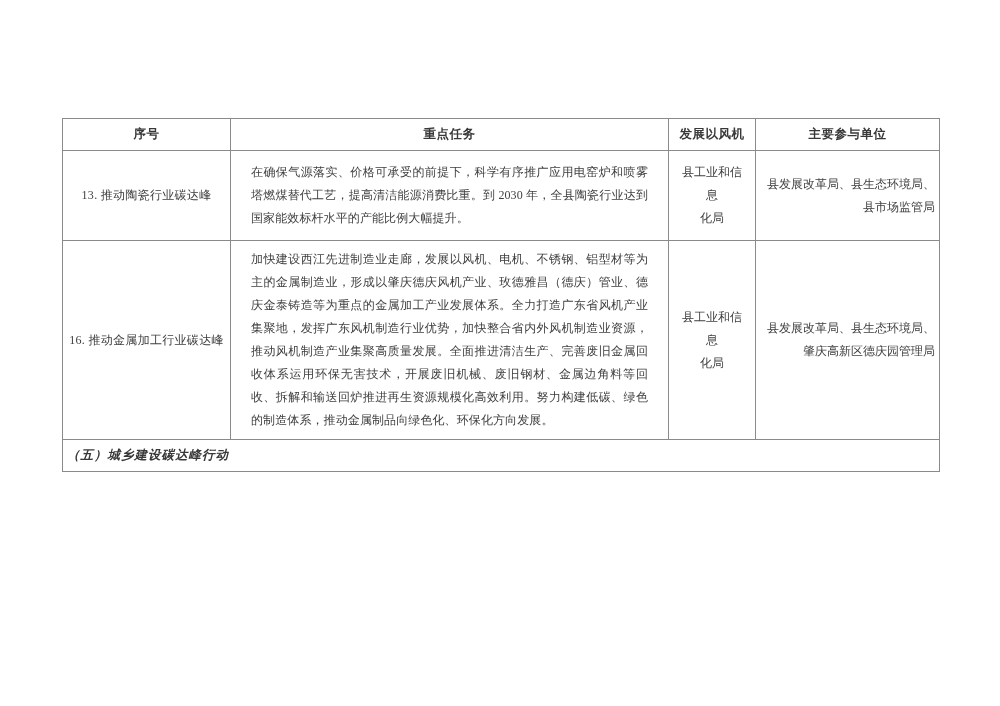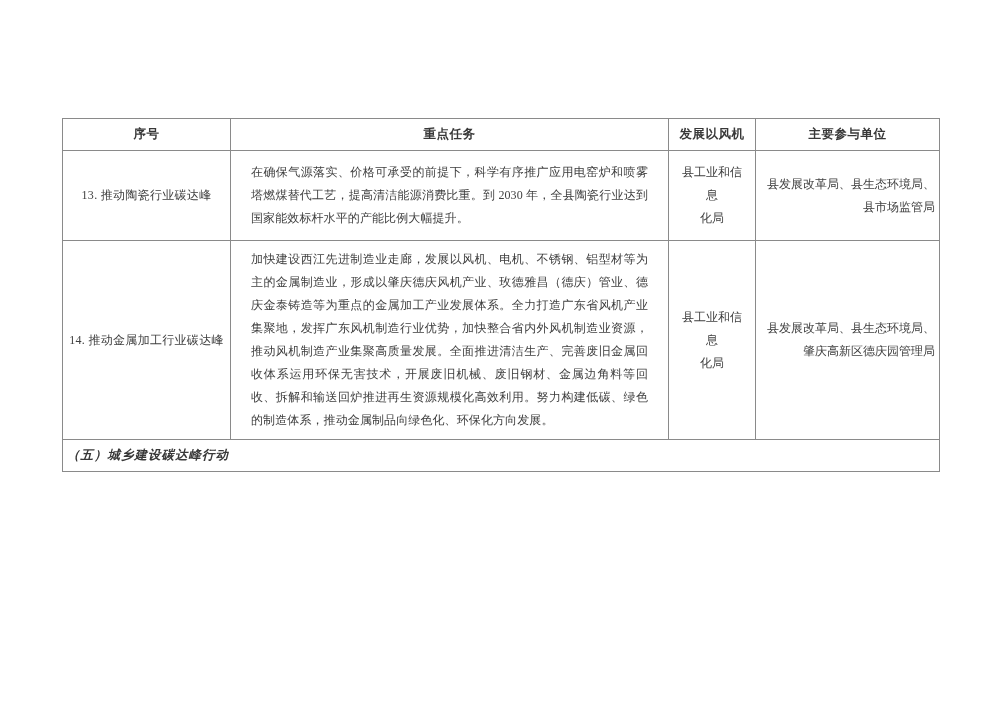--- a/index.html
+++ b/index.html
@@ -100,21 +100,21 @@
       </tr>
       <tr class="row-13">
         <td class="cell-serial">13. 推动陶瓷行业碳达峰</td>
         <td class="cell-task">在确保气源落实、价格可承受的前提下，科学有序推广应用电窑炉和喷雾塔燃煤替代工艺，提高清洁能源消费比重。到 2030 年，全县陶瓷行业达到国家能效标杆水平的产能比例大幅提升。</td>
         <td class="cell-lead">县工业和信息
 化局</td>
         <td class="cell-participants">县发展改革局、县生态环境局、
 县市场监管局</td>
       </tr>
       <tr class="row-14">
-        <td class="cell-serial">14. 推动金属加工行业碳达峰</td>
+        <td class="cell-serial">16. 推动金属加工行业碳达峰</td>
         <td class="cell-task">加快建设西江先进制造业走廊，发展以风机、电机、不锈钢、铝型材等为主的金属制造业，形成以肇庆德庆风机产业、玫德雅昌（德庆）管业、德庆金泰铸造等为重点的金属加工产业发展体系。全力打造广东省风机产业集聚地，发挥广东风机制造行业优势，加快整合省内外风机制造业资源，推动风机制造产业集聚高质量发展。全面推进清洁生产、完善废旧金属回收体系运用环保无害技术，开展废旧机械、废旧钢材、金属边角料等回收、拆解和输送回炉推进再生资源规模化高效利用。努力构建低碳、绿色的制造体系，推动金属制品向绿色化、环保化方向发展。</td>
         <td class="cell-lead">县工业和信息
 化局</td>
         <td class="cell-participants">县发展改革局、县生态环境局、
 肇庆高新区德庆园管理局</td>
       </tr>
       <tr class="section-row">
         <td class="cell-section" colspan="4">（五）城乡建设碳达峰行动</td>
       </tr>
     </tbody>

